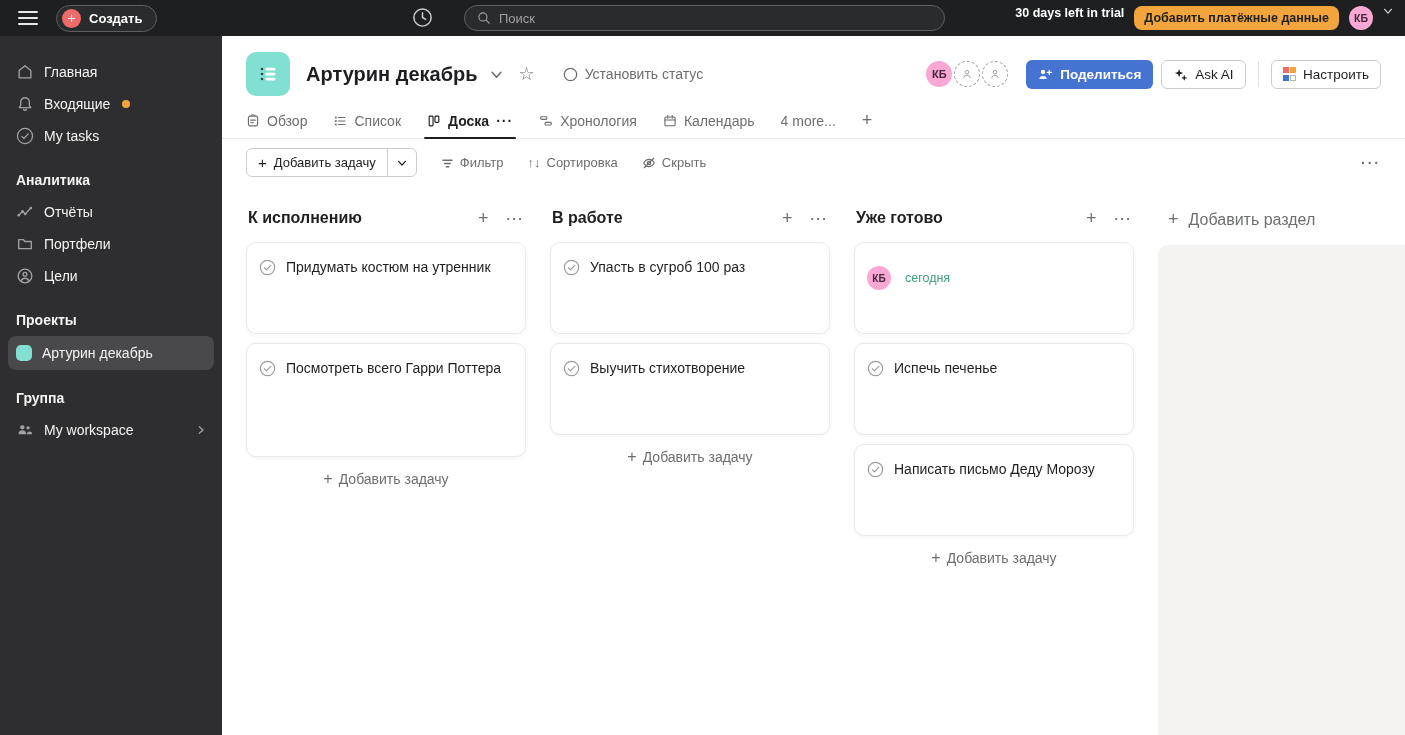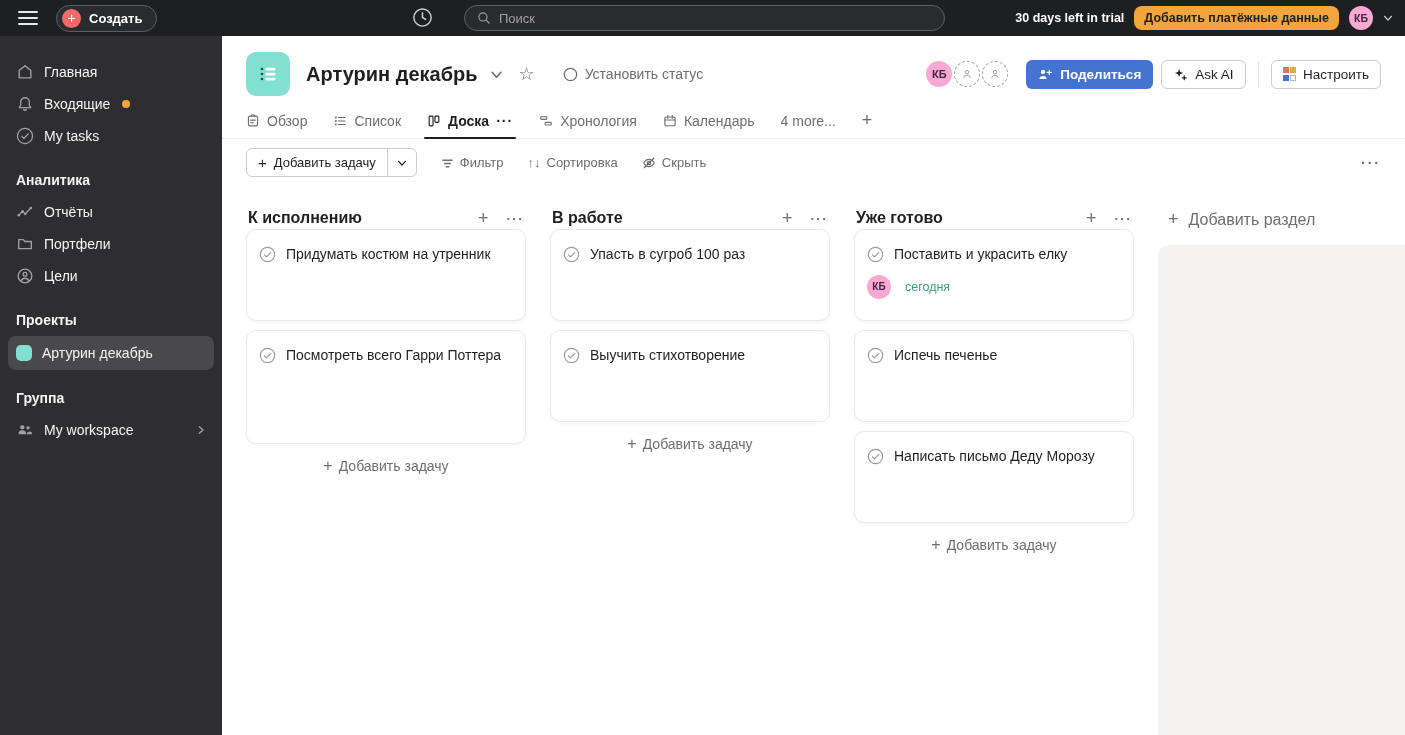--- a/index.html
+++ b/index.html
@@ -19,21 +19,21 @@
     border: 1px solid #5f5f61; border-radius: 15px; padding: 3px 14px 3px 5px; color: #fff;
     font-size: 13px; font-weight: 600; cursor: pointer; }
   .plus-circle { width: 19px; height: 19px; border-radius: 50%; background: #f06a6a; color: #fff;
     display: flex; align-items: center; justify-content: center; font-size: 14px; font-weight: 400; }
   .clock-icon { position: absolute; left: 412px; top: 7px; color: #cfcfcf; cursor: pointer; }
   .search { position: absolute; left: 464px; top: 5px; width: 481px; height: 26px;
     border: 1px solid #606062; background: #2a2b2d; border-radius: 13px;
     display: flex; align-items: center; padding: 5px 12px; gap: 8px; }
   .search input { flex: 1; background: transparent; border: none; outline: none; color: #e8e8e8; font-size: 13px; }
   .search input::placeholder { color: #a2a0a2; }
-  .topbar-right { margin-left: auto; display: flex; align-items: center; gap: 10px; }
+  .topbar-right { margin-left: auto; display: flex; align-items: flex-start; gap: 10px; }
   .trial { color: #fff; font-size: 12.5px; font-weight: 700; }
   .billing-btn { background: #f2a53c; color: #1e1f21; font-size: 12.5px; font-weight: 600;
     border: none; border-radius: 8px; padding: 5px 10px; cursor: pointer; }
   .avatar { border-radius: 50%; background: #f9a8d4; color: #43263b; font-weight: 700;
     display: flex; align-items: center; justify-content: center; }
   .avatar.sm { width: 24px; height: 24px; font-size: 10.5px; cursor: pointer; }
   .chev-sm { color: #cfcfcf; cursor: pointer; }
 
   
   .sidebar { position: absolute; top: 36px; left: 0; width: 222px; bottom: 0;
@@ -92,21 +92,21 @@
     font-size: 13px; cursor: pointer; }
   .split-main { display: flex; align-items: center; gap: 7px; padding: 5px 11px; }
   .split-main .bplus { font-size: 15px; }
   .split-caret { display: flex; align-items: center; padding: 5px 9px; border-left: 1px solid #cfcbcb; color: #1e1f21; }
   .tool-btn { display: flex; align-items: flex-end; gap: 6px; color: #6d6e6f; font-size: 13px; cursor: pointer; }
   .toolbar-dots { margin-left: auto; color: #6d6e6f; letter-spacing: 2px; font-size: 14px; font-weight: 700; cursor: pointer; }
 
   
   .board { display: flex; align-items: flex-start; padding: 26px 0 0 24px; }
   .col { width: 280px; margin-right: 24px; flex-shrink: 0; }
-  .col-head { display: flex; align-items: center; margin-bottom: 2px; padding: 0 2px; justify-content: flex-end; }
+  .col-head { display: flex; align-items: center; margin-bottom: 15px; padding: 0 2px; justify-content: flex-end; }
   .col-title { font-size: 16px; font-weight: 600; }
   .col-actions { margin-left: auto; display: flex; align-items: center; gap: 18px; color: #6d6e6f; }
   .col-plus { font-size: 18px; line-height: 1; cursor: pointer; }
   .col-dots { letter-spacing: 1.5px; font-weight: 700; font-size: 13px; cursor: pointer; }
   .card { background: #fff; border: 1px solid #eceae8; border-radius: 10px;
     box-shadow: 0 1px 4px rgba(0,0,0,.05); padding: 14px 12px; margin-bottom: 9px; height: 92px; cursor: pointer; }
   .card.tall { height: 114px; }
   .trow { display: flex; gap: 10px; align-items: flex-start; }
   .trow svg { flex-shrink: 0; margin-top: 2px; }
   .ttext { font-size: 14px; line-height: 1.55; }
@@ -476,26 +476,20 @@
 
     <div class="col">
       <div class="col-head">
         <span class="col-title">Уже готово</span>
         <span class="col-actions">
           <span class="col-plus">+</span>
           <span class="col-dots">···</span>
         </span>
       </div>
       <div class="card">
-        <div class="trow">
-          <svg width="17" height="17" viewBox="0 0 20 20" style="color:#9c9a99">
-              <use href="#check-circle"></use>
-            </svg>
-          <span class="ttext">Поставить и украсить елку</span>
-        </div>
         <div class="meta">
           <span class="avatar card-av">КБ</span>
           <span class="due">сегодня</span>
         </div>
       </div>
       <div class="card">
         <div class="trow">
           <svg width="17" height="17" viewBox="0 0 20 20" style="color:#9c9a99">
               <use href="#check-circle"></use>
             </svg>

